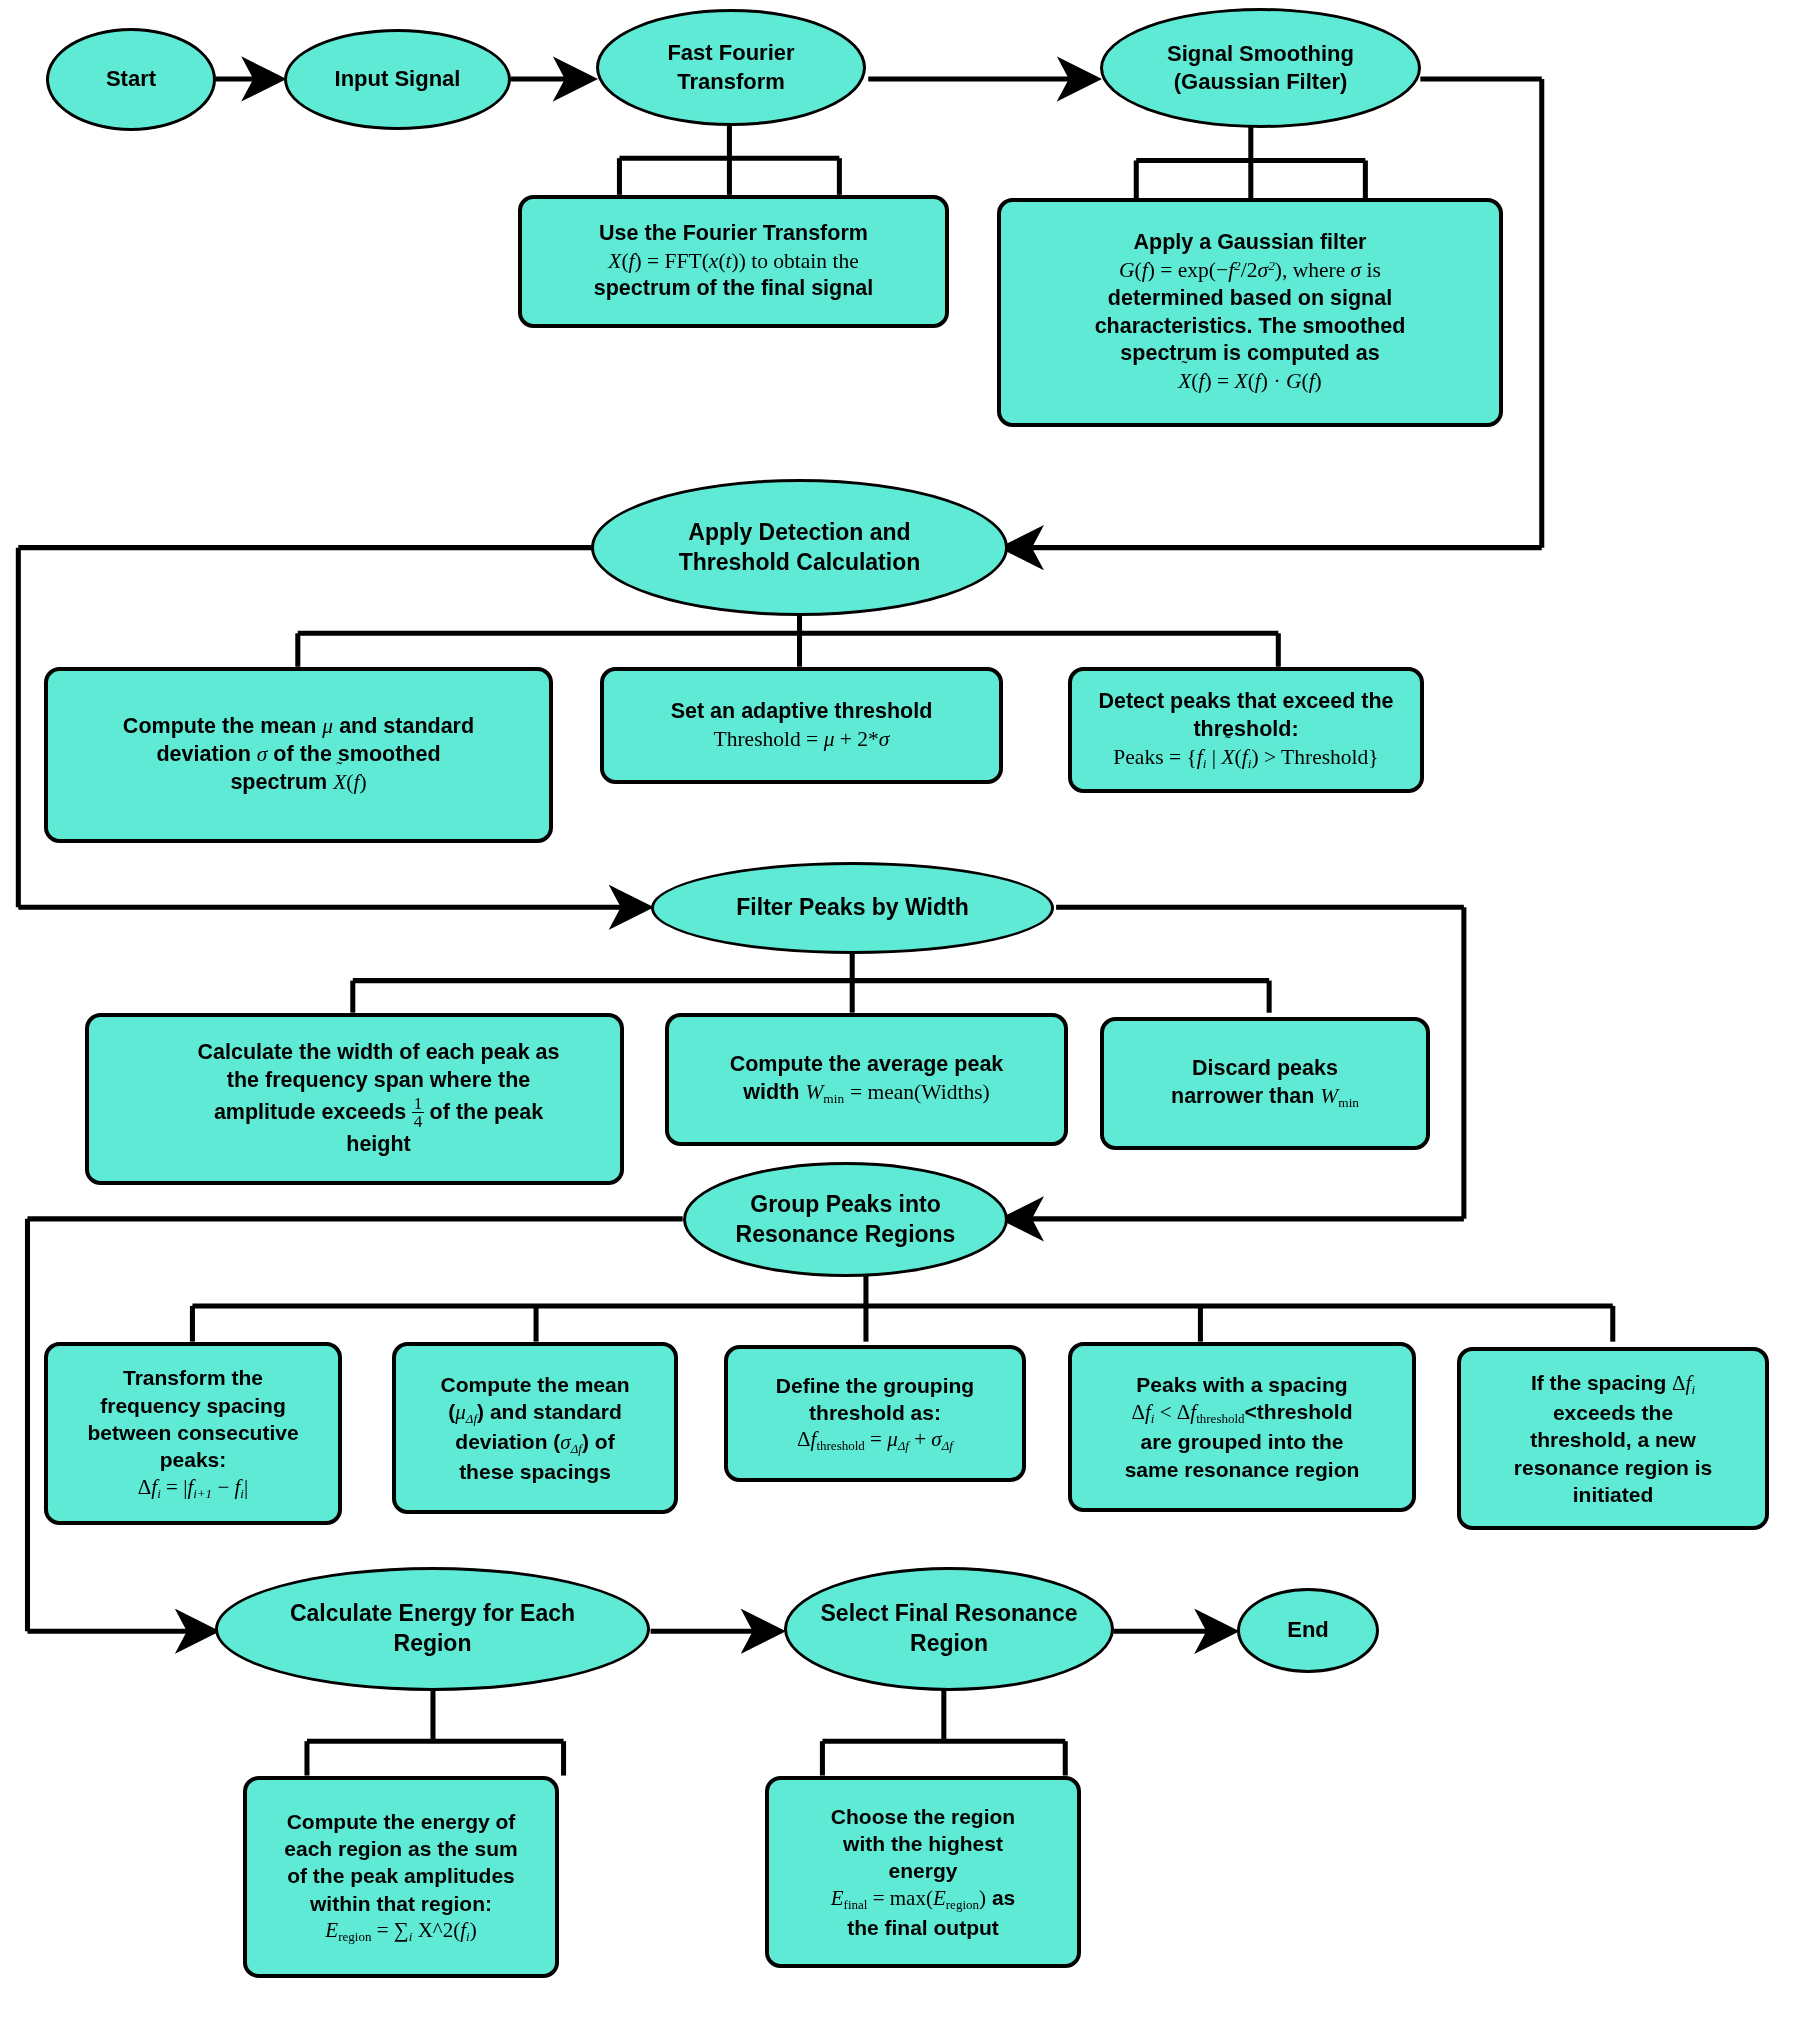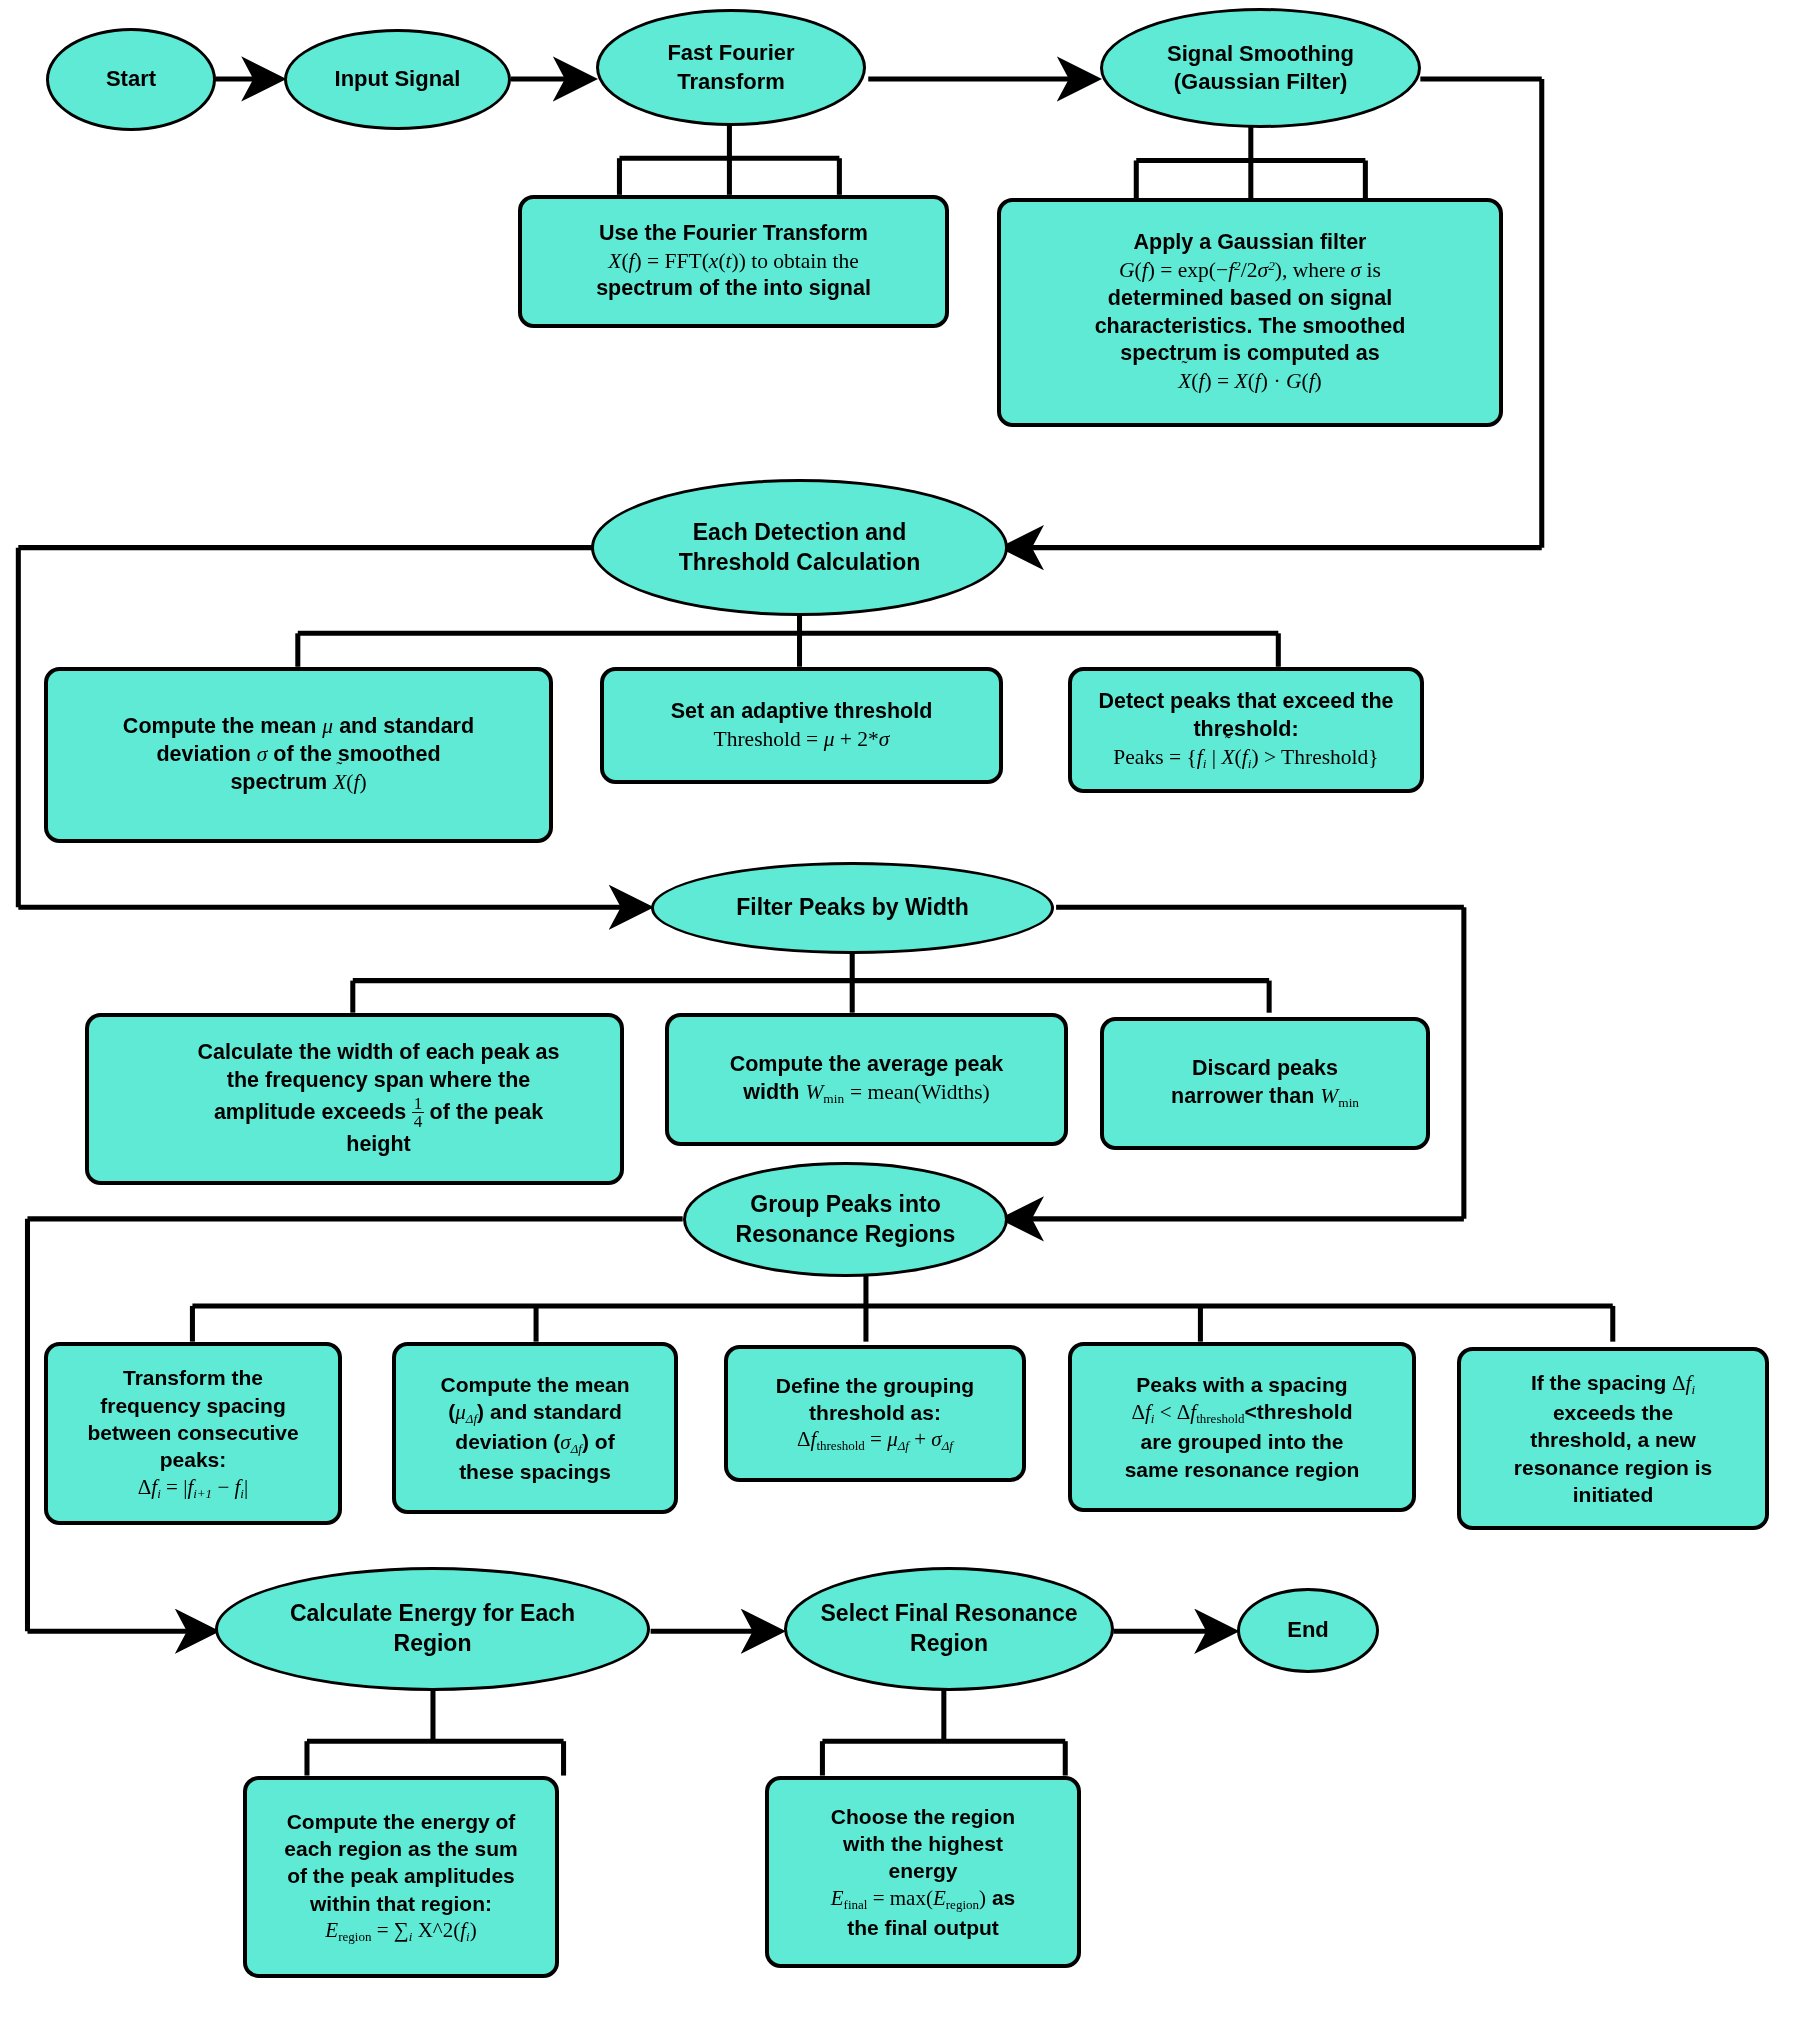--- a/index.html
+++ b/index.html
@@ -125,42 +125,42 @@
       <div>(Gaussian Filter)</div>
     </div>
   </div>
 
   <div class="node rbox" style="left:518px;top:195px;width:431px;height:133px;font-size:21.5px;">
     <div class="inner">
       <div class="bold">Use the Fourier Transform</div>
       <div class="mathline">
         <span class="it">X</span>(<span class="it">f</span>) = FFT(<span class="it">x</span>(<span class="it">t</span>)) to obtain the
       </div>
-      <div class="bold">spectrum of the into signal</div>
+      <div class="bold">spectrum of the final signal</div>
     </div>
   </div>
 
   <div class="node rbox" style="left:997px;top:198px;width:506px;height:229px;font-size:21.5px;">
     <div class="inner">
       <div class="bold">Apply a Gaussian filter</div>
       <div class="mathline">
         <span class="it">G</span>(<span class="it">f</span>) = exp(−<span class="it">f</span><span class="sup">2</span>/2<span class="it">σ</span><span class="sup">2</span>), where <span class="it">σ</span> is
       </div>
       <div class="bold">determined based on signal</div>
       <div class="bold">characteristics. The smoothed</div>
       <div class="bold">spectrum is computed as</div>
       <div class="mathline">
         <span class="tilde-wrap"><span class="tl">˜</span><span class="it">X</span></span>(<span class="it">f</span>) = <span class="it">X</span>(<span class="it">f</span>) · <span class="it">G</span>(<span class="it">f</span>)
       </div>
     </div>
   </div>
 
   <div class="node ellipse" style="left:591px;top:479px;width:417px;height:137px;font-size:23px;">
     <div class="inner">
-      <div>Each Detection and</div>
+      <div>Apply Detection and</div>
       <div>Threshold Calculation</div>
     </div>
   </div>
 
   <div class="node rbox" style="left:44px;top:667px;width:509px;height:176px;font-size:21.5px;">
     <div class="inner">
       <div class="bold">Compute the mean <span class="mathline it">μ</span> and standard</div>
       <div class="bold">deviation <span class="mathline it">σ</span> of the smoothed</div>
       <div class="bold">spectrum <span class="mathline"><span class="tilde-wrap"><span class="tl">˜</span><span class="it">X</span></span>(<span class="it">f</span>)</span></div>
     </div>

